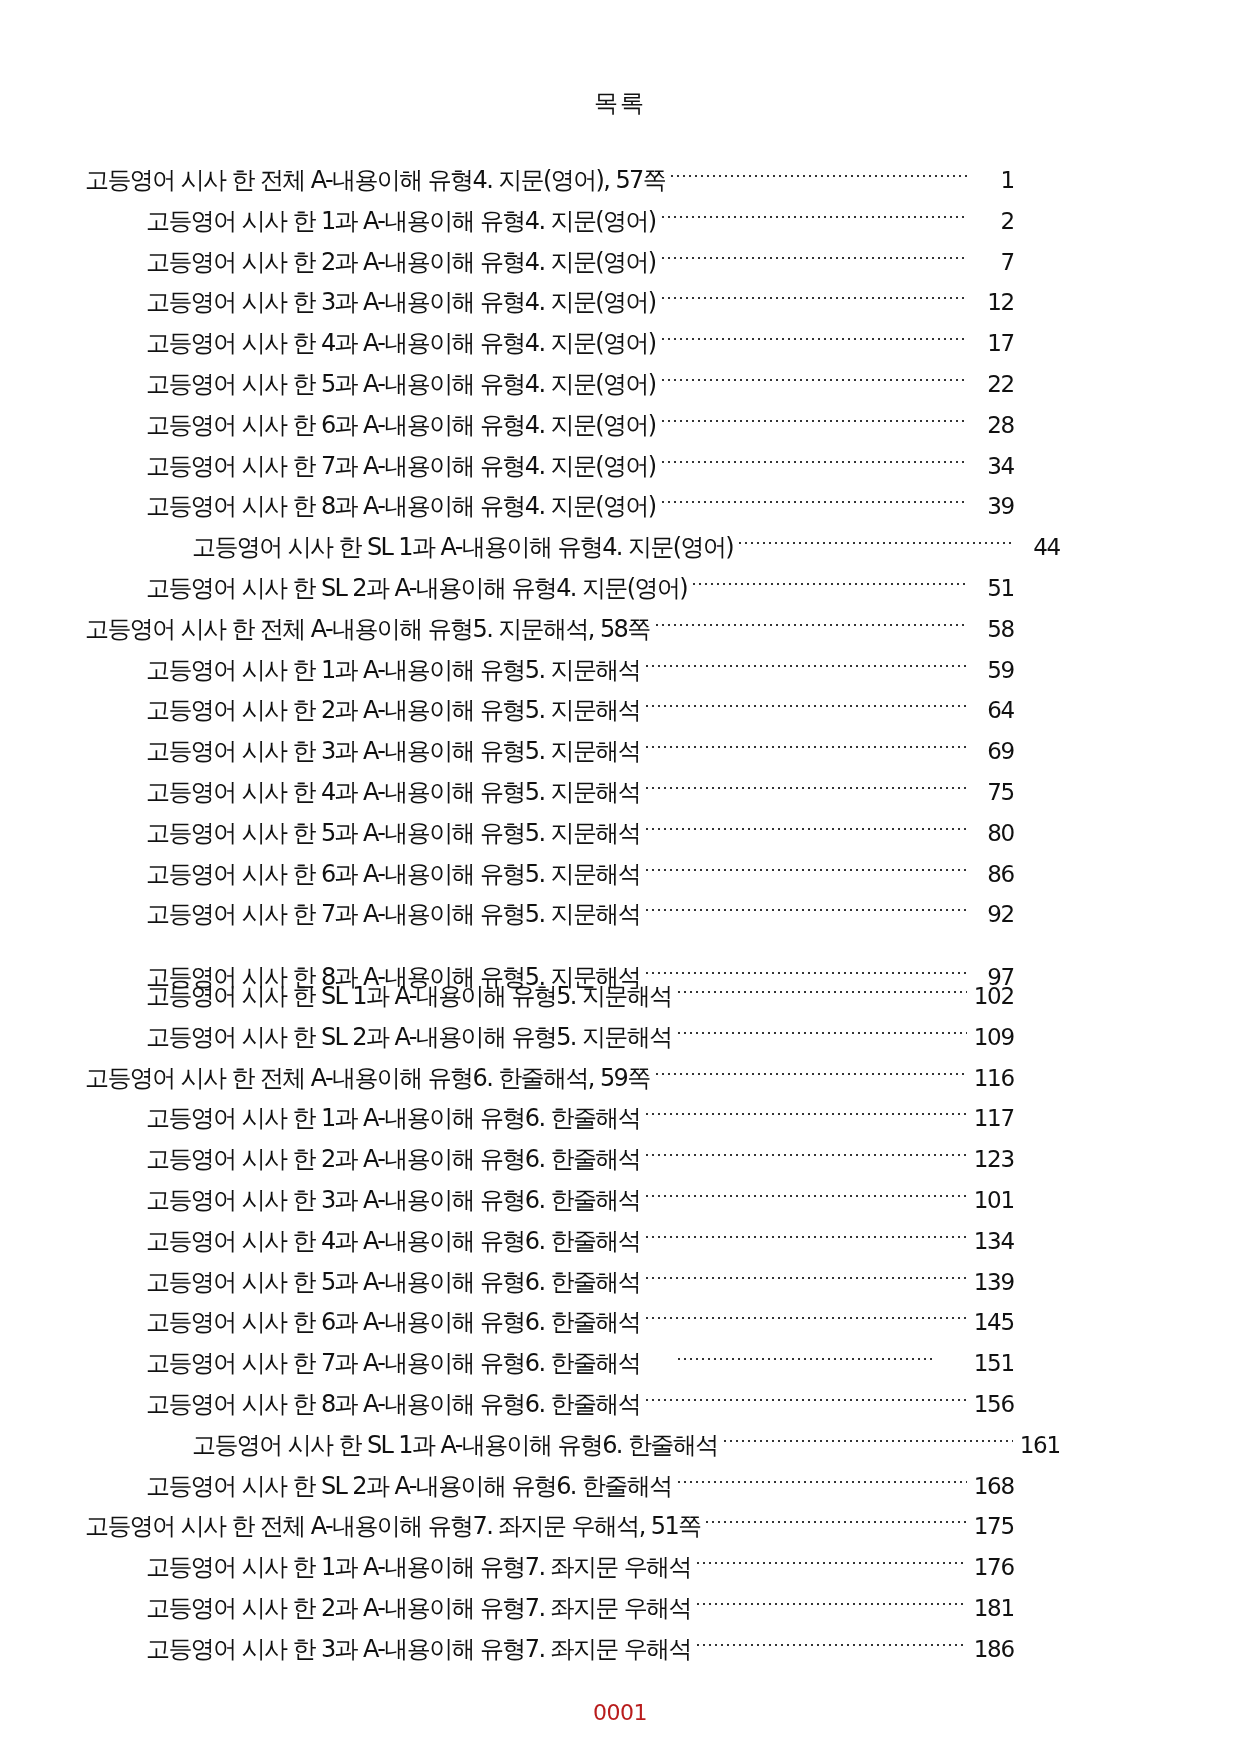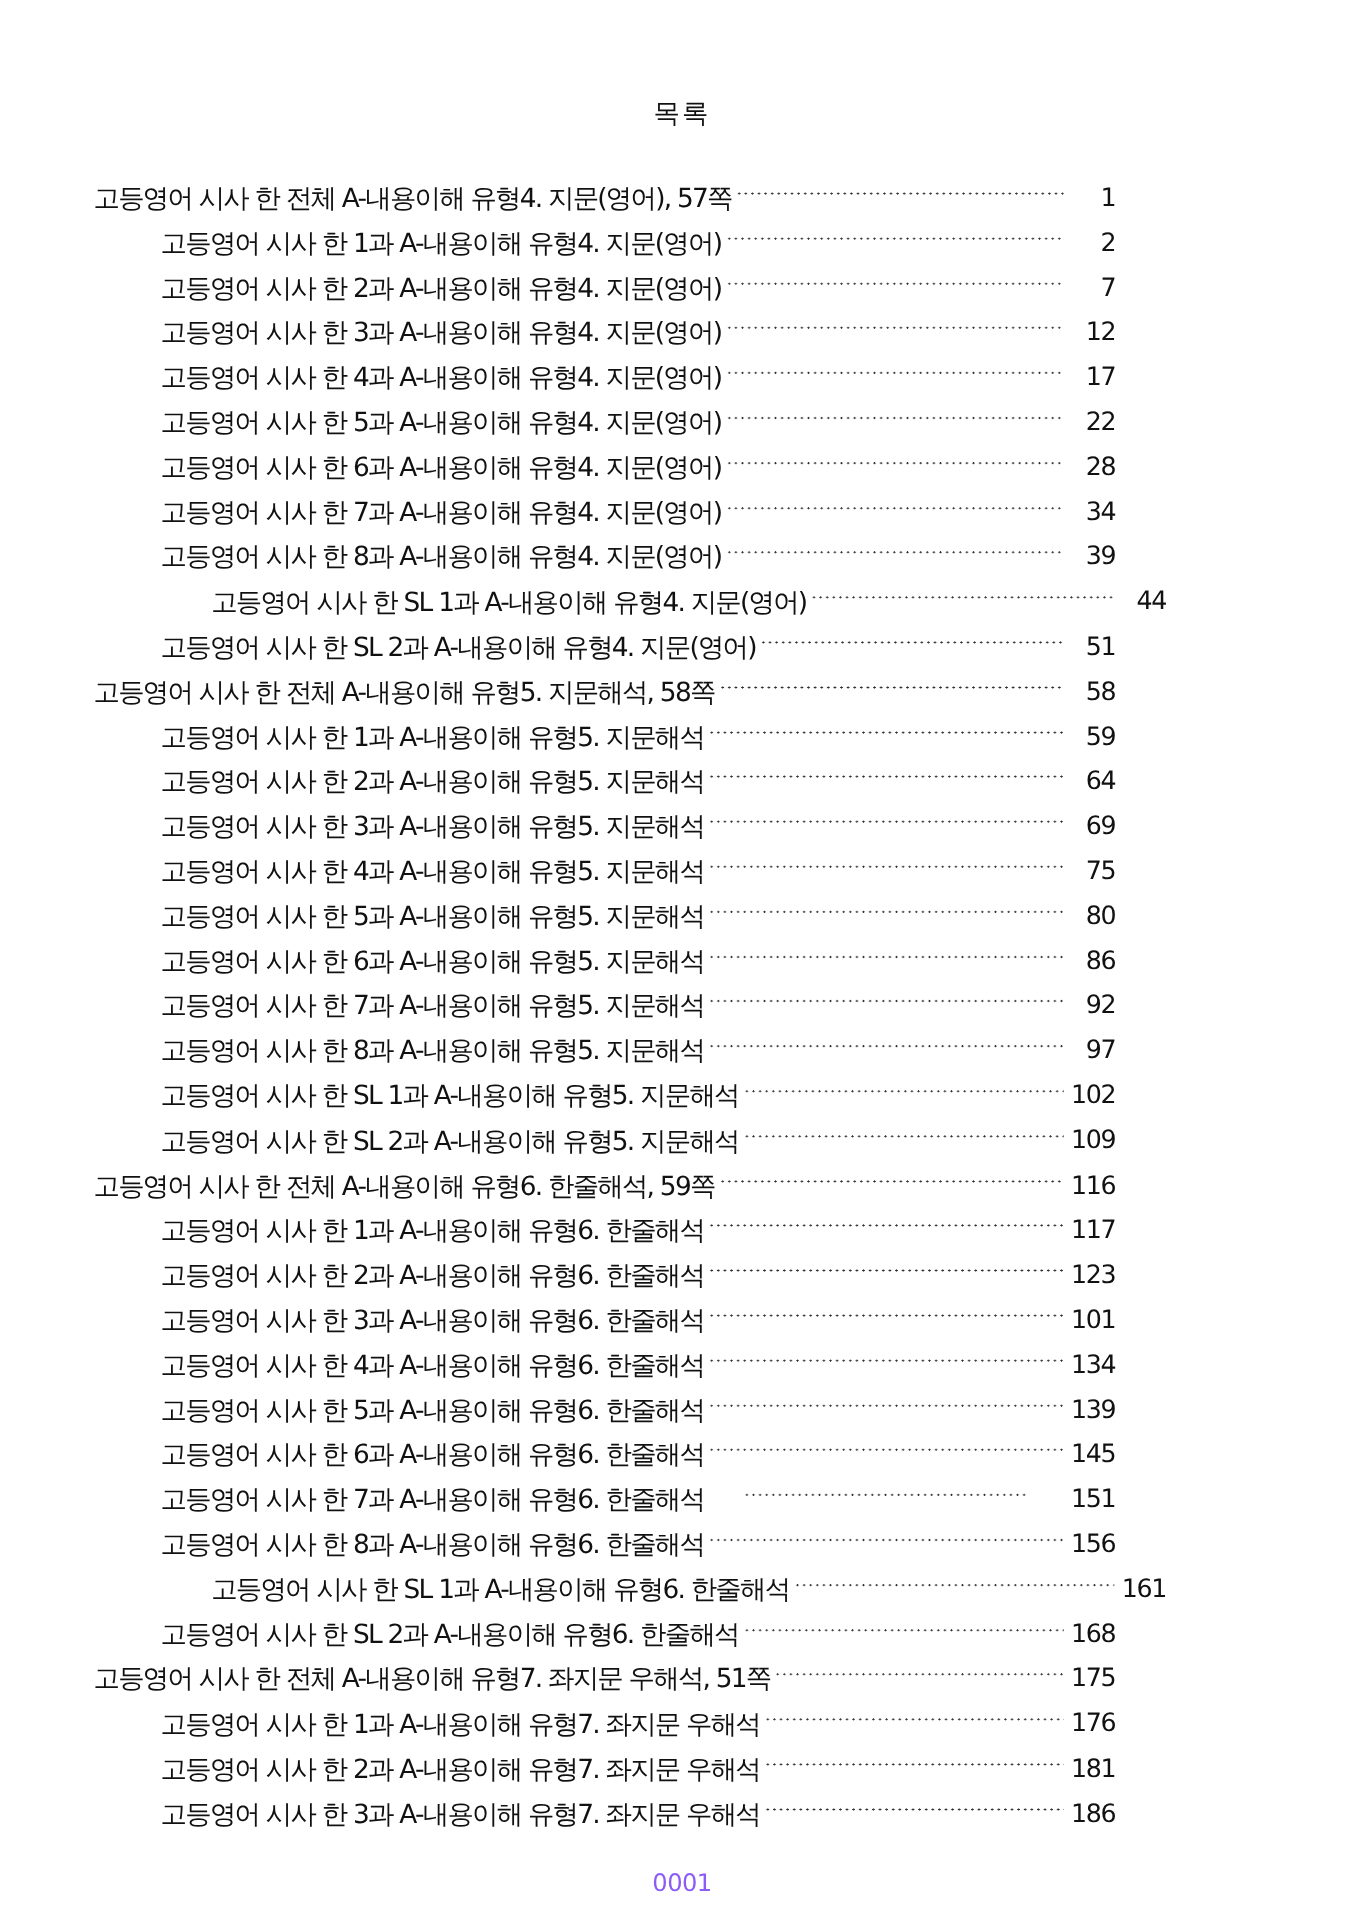--- a/index.html
+++ b/index.html
@@ -28,21 +28,21 @@
     flex: 1; height: 2px; margin: 0 3px 0 4px; position: relative; top: -4px;
     background-image: radial-gradient(circle, #333 0.9px, transparent 1.1px);
     background-size: 6px 2px; background-repeat: repeat-x;
   }
   .toc-row .pnum {
     width: 44px; text-align: right; margin-right: 86px;
     font-size: 23px; line-height: 40px; letter-spacing: -1.2px;
   }
   .footer-page {
     position: absolute; left: 0; right: 0; top: 1700px; text-align: center;
-    font-size: 22px; color: #8b5cf6; letter-spacing: -0.5px;
+    font-size: 22px; color: #b91c1c; letter-spacing: -0.5px;
   }
 </style>
 </head>
 <body>
 
 <div class="page-title">목록</div>
 
 <div class="toc" id="toc">
     <div class="toc-row level-1" style="top: 0px;">
       <span class="label">고등영어 시사 한 전체 A-내용이해 유형4. 지문(영어), 57쪽</span>
@@ -132,21 +132,21 @@
     <div class="toc-row level-2" style="top: 693.6px;">
       <span class="label">고등영어 시사 한 6과 A-내용이해 유형5. 지문해석</span>
       <span class="leader"></span>
       <span class="pnum">86</span>
     </div>
     <div class="toc-row level-2" style="top: 734.4px;">
       <span class="label">고등영어 시사 한 7과 A-내용이해 유형5. 지문해석</span>
       <span class="leader"></span>
       <span class="pnum">92</span>
     </div>
-    <div class="toc-row level-2" style="top: 775px;">
+    <div class="toc-row level-2" style="top: 797px;">
       <span class="label">고등영어 시사 한 8과 A-내용이해 유형5. 지문해석</span>
       <span class="leader"></span>
       <span class="pnum">97</span>
     </div>
     <div class="toc-row level-2" style="top: 816px;">
       <span class="label">고등영어 시사 한 SL 1과 A-내용이해 유형5. 지문해석</span>
       <span class="leader"></span>
       <span class="pnum">102</span>
     </div>
     <div class="toc-row level-2" style="top: 856.8px;">

